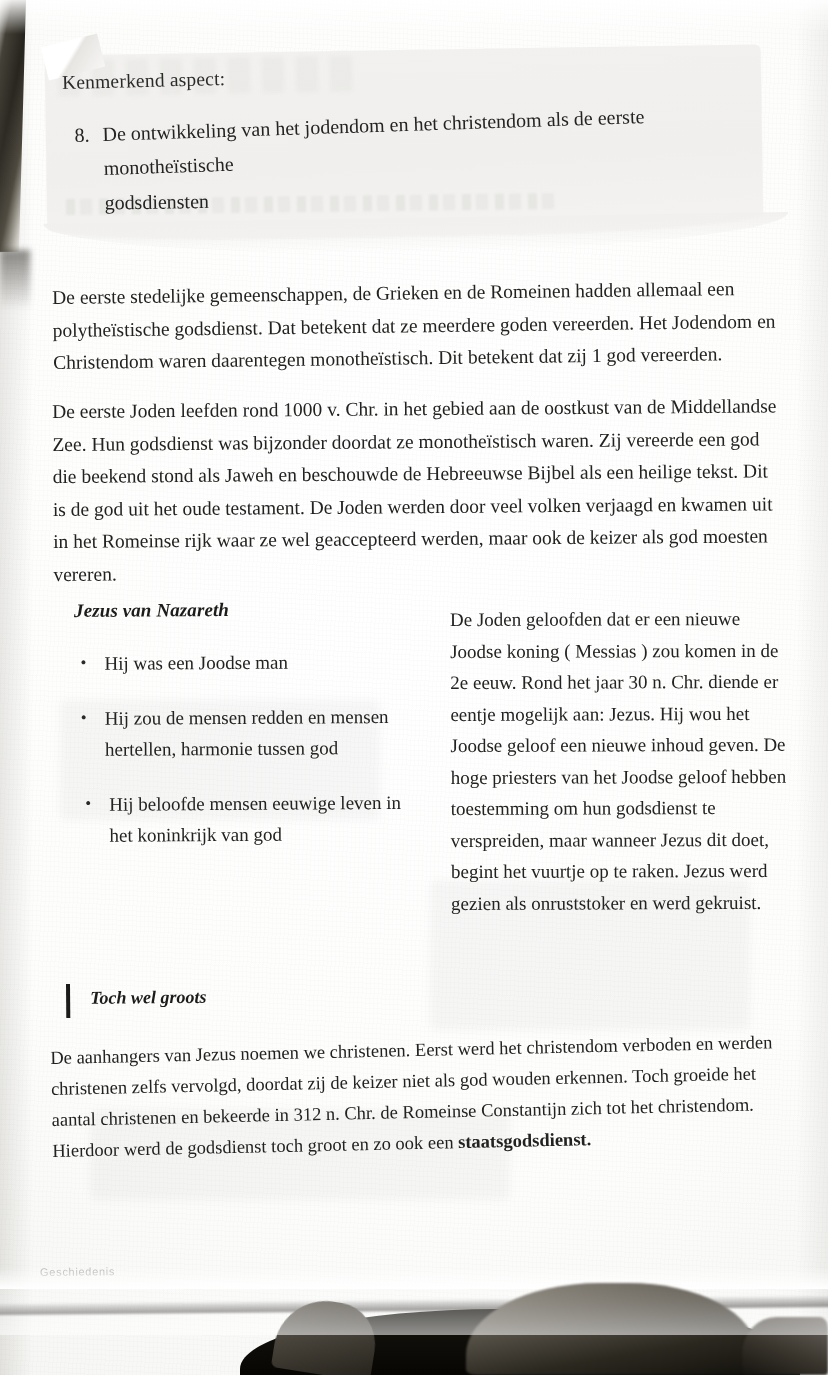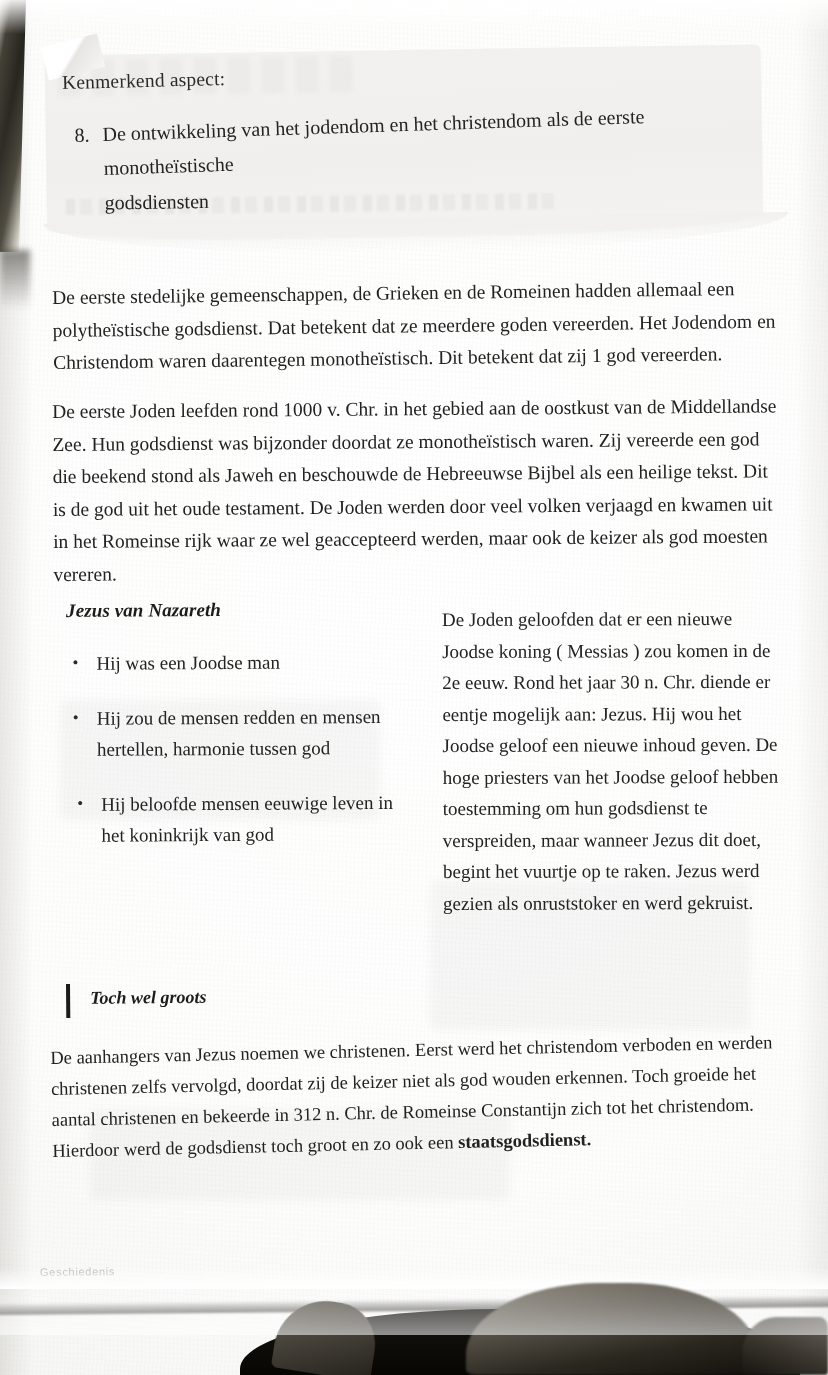--- a/index.html
+++ b/index.html
@@ -115,21 +115,21 @@
 
   .para{
     position:absolute;left:52px;width:730px;
     font-size:19.5px;line-height:32.5px;color:#222220;
     text-align:left;
   }
   .para.p1{top:262px;transform:rotate(-0.75deg);transform-origin:left top;}
   .para.p2{top:376px;transform:rotate(-0.45deg);transform-origin:left top;}
 
   
-  .cols{position:absolute;left:44px;top:600px;width:740px;height:300px;text-decoration:underline;}
+  .cols{position:absolute;left:52px;top:600px;width:740px;height:300px;text-decoration:underline;}
   .col-left{
     position:absolute;left:10px;top:0;width:350px;
     transform:rotate(-0.35deg);transform-origin:left top;
   }
   .col-right{
     position:absolute;left:398px;top:4px;width:340px;
     transform:rotate(-0.2deg);transform-origin:left top;
   }
   .sub-head{
     font-style:italic;font-weight:bold;font-size:19px;color:#1c1c1a;

